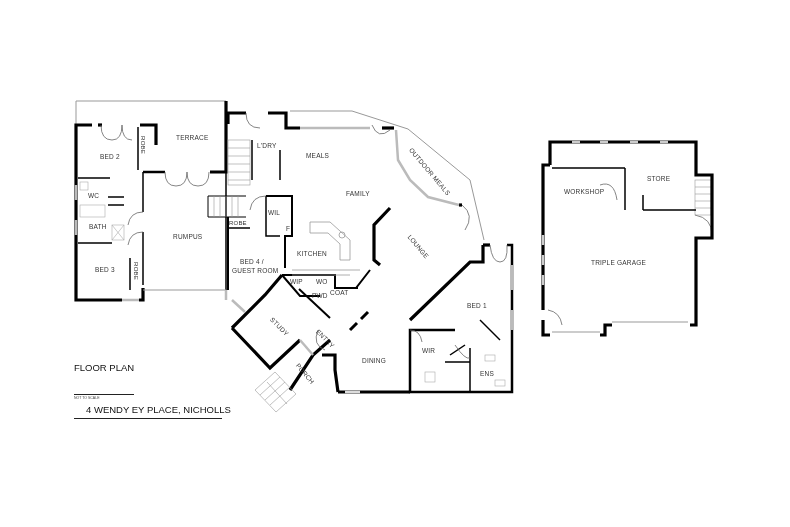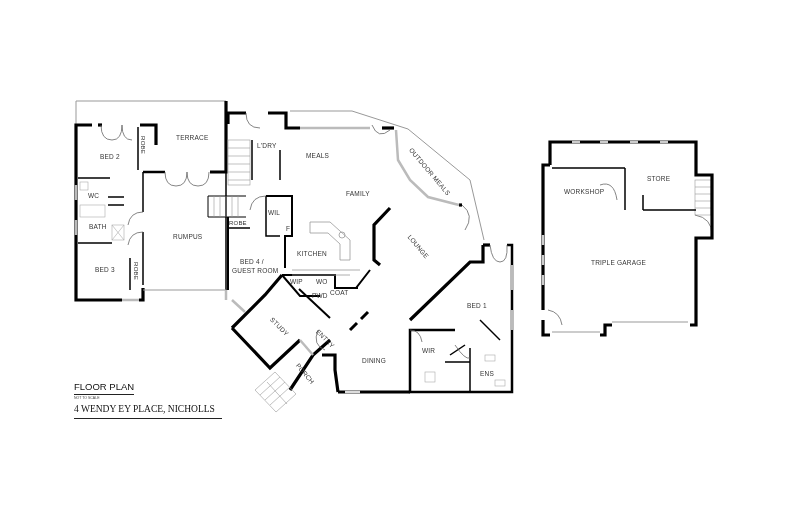--- a/index.html
+++ b/index.html
@@ -1,23 +1,23 @@
 <!DOCTYPE html>
 <html><head>
 <meta charset="utf-8">
 <style>
   html, body { margin: 0; padding: 0; background: #ffffff; }
   body { width: 790px; height: 527px; position: relative; overflow: hidden; font-family: "Liberation Sans", sans-serif; }
   #plan { position: absolute; left: 0; top: 0; width: 790px; height: 527px; }
   .lbl { position: absolute; font-size: 6.5px; color: #333; letter-spacing: 0.2px; white-space: nowrap; font-family: "Liberation Sans", sans-serif; }
   .lbl.rot { transform-origin: center; }
-  .title { position: absolute; left: 74px; top: 381px; font-size: 9.5px; color: #111; font-family: "Liberation Sans", sans-serif; }
+  .title { position: absolute; left: 74px; top: 362px; font-size: 9.5px; color: #111; font-family: "Liberation Sans", sans-serif; }
   .title-under { position: absolute; left: 74px; top: 394px; width: 60px; height: 1px; background: #222; }
   .subtitle { position: absolute; left: 74px; top: 396px; font-size: 3.5px; color: #444; font-family: "Liberation Sans", sans-serif; }
-  .address { position: absolute; left: 74px; top: 404px; font-size: 9.5px; color: #111; font-family: Liberation Serif, serif; }
+  .address { position: absolute; left: 86px; top: 404px; font-size: 9.5px; color: #111; font-family: Liberation Sans, sans-serif; }
   .address-under { position: absolute; left: 74px; top: 418px; width: 148px; height: 1px; background: #222; }
 </style>
 </head>
 <body>
 
 <svg id="plan" viewBox="0 0 790 527" xmlns="http://www.w3.org/2000/svg">
 
   <g fill="none" stroke="#999" stroke-width="1">
     <polyline points="76,124 76,101 226,101 226,124"></polyline>
   </g>

